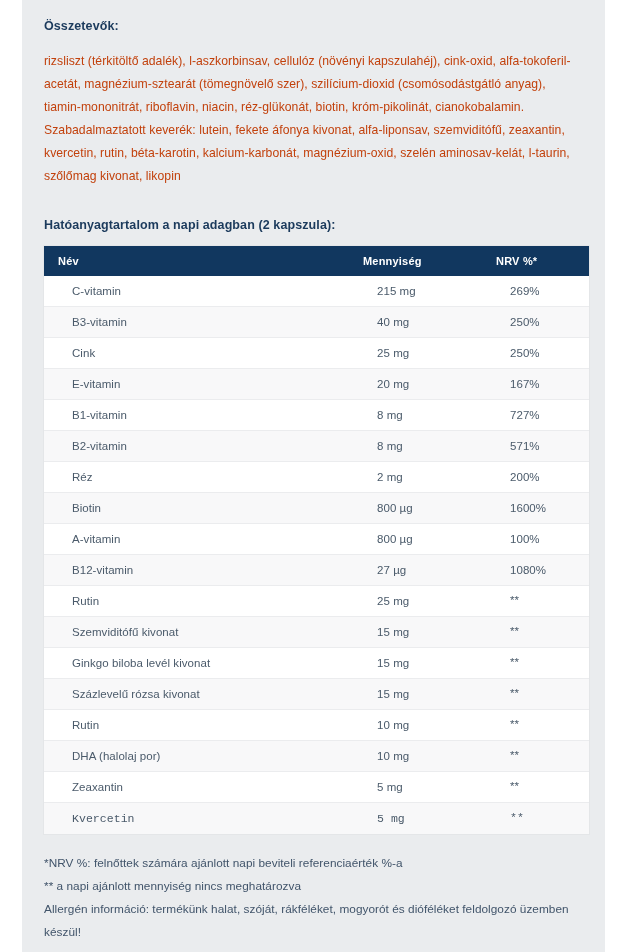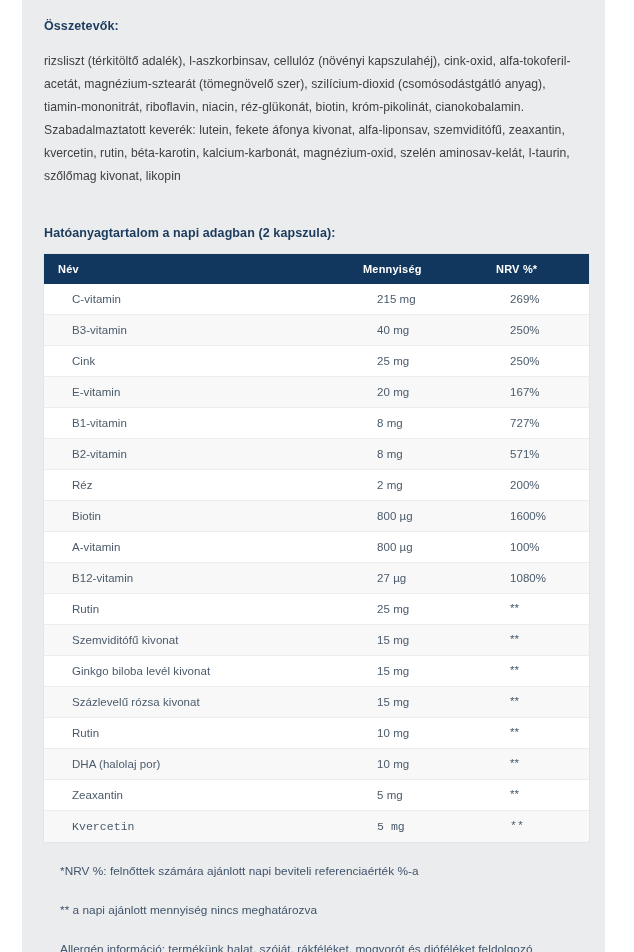--- a/index.html
+++ b/index.html
@@ -37,31 +37,31 @@
   h3.section-heading {
     font-size: 12.5px;
     font-weight: bold;
     color: #1b3a5c;
     margin: 0 0 16px 0;
     letter-spacing: 0.1px;
     line-height: 1.3;
   }
   p.ingredients {
     font-size: 12.2px;
-    color: #404040;
+    color: #c2410c;
     line-height: 1.88;
     margin: 0;
     max-width: 540px;
     letter-spacing: 0.05px;
   }
   h3.table-heading {
     font-size: 12.5px;
     font-weight: bold;
     color: #1b3a5c;
-    margin: 38px 0 14px 0;
+    margin: 30px 0 14px 0;
     letter-spacing: 0.1px;
   }
   table.nutri {
     border-collapse: collapse;
     width: 545px;
     table-layout: fixed;
     font-size: 11.5px;
     background: #ffffff;
     box-shadow: 0 0 0 1px #e4e6e8;
   }
@@ -106,21 +106,21 @@
     letter-spacing: 1px;
   }
   .footnotes {
     margin-top: 18px;
     font-size: 11.8px;
     color: #41546a;
     line-height: 1.95;
     max-width: 540px;
     letter-spacing: 0.04px;
   }
-  .footnotes div { margin: 16px; }
+  .footnotes div { margin: 0; }
 </style>
 </head>
 <body>
 
 <div class="page">
   <div class="panel">
     <div class="panel-inner">
 
       <h3 class="section-heading">Összetevők:</h3>
 

